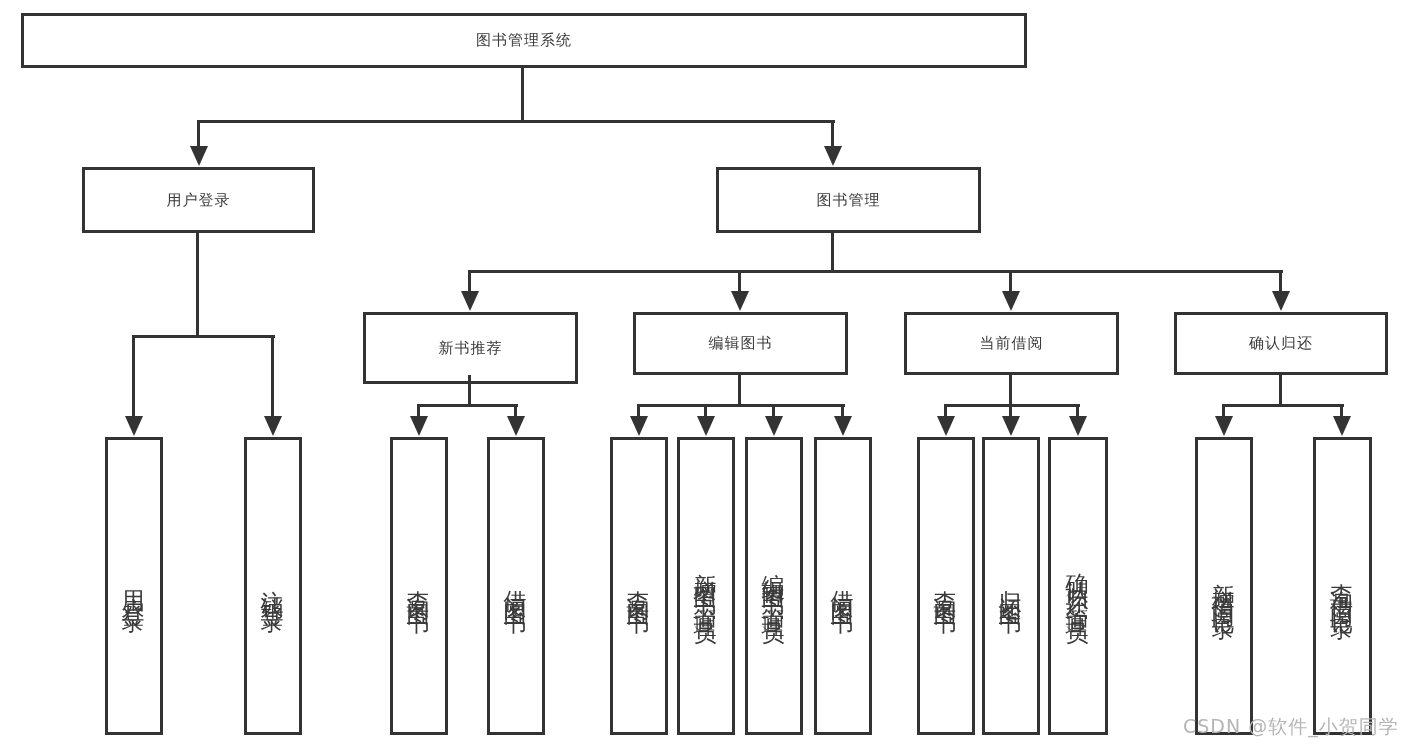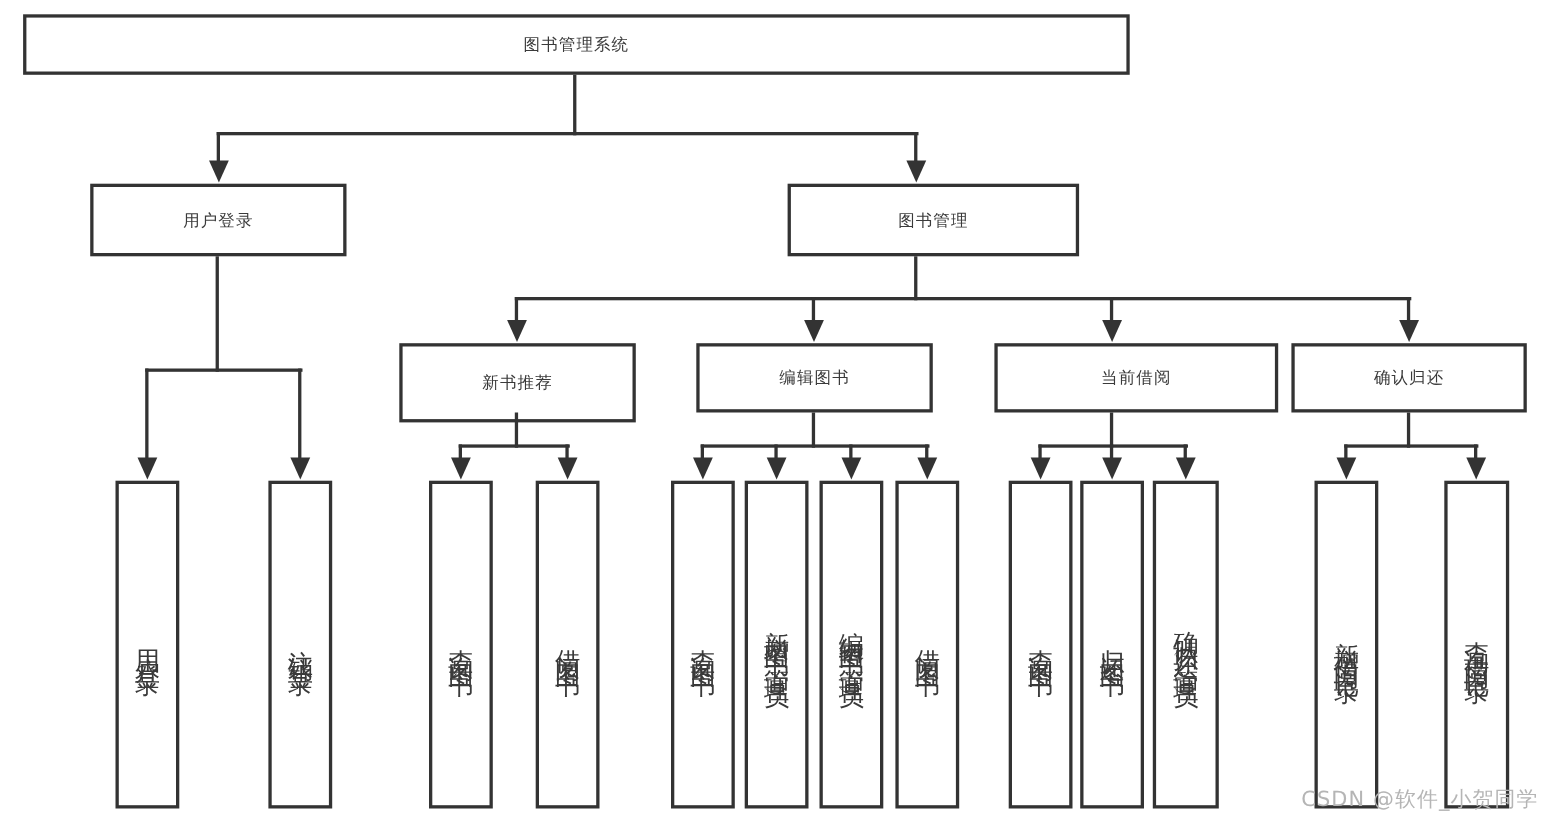--- a/index.html
+++ b/index.html
@@ -77,21 +77,21 @@
 
 <div class="canvas">
 
   <div class="hnode" style="left:21px; top:13px; width:1006px; height:55px;">图书管理系统</div>
 
   <div class="hnode" style="left:82px; top:167px; width:233px; height:66px;">用户登录</div>
   <div class="hnode" style="left:716px; top:167px; width:265px; height:66px;">图书管理</div>
 
   <div class="hnode" style="left:363px; top:312px; width:215px; height:72px;">新书推荐</div>
   <div class="hnode" style="left:633px; top:312px; width:215px; height:63px;">编辑图书</div>
-  <div class="hnode" style="left:904px; top:312px; width:258px; height:63px;">当前借阅</div>
+  <div class="hnode" style="left:904px; top:312px; width:215px; height:63px;">当前借阅</div>
   <div class="hnode" style="left:1174px; top:312px; width:214px; height:63px;">确认归还</div>
 
   <div class="vnode" style="left:105px; top:437px; width:58px; height:298px;">
     <span class="vtext">用户登录</span>
   </div>
   <div class="vnode" style="left:244px; top:437px; width:58px; height:298px;">
     <span class="vtext">注销登录</span>
   </div>
   <div class="vnode" style="left:390px; top:437px; width:58px; height:298px;">
     <span class="vtext">查询图书</span>

